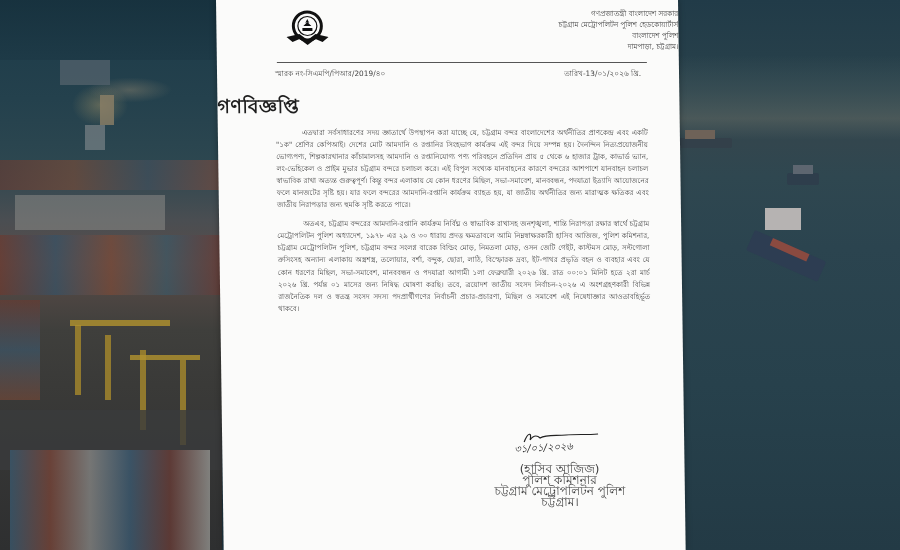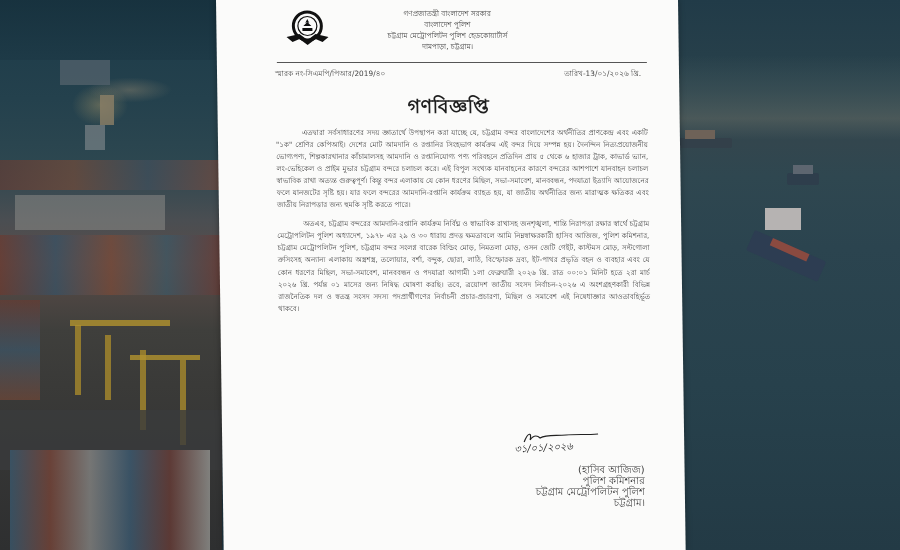--- a/index.html
+++ b/index.html
@@ -41,47 +41,47 @@
     transform-origin: top left;
     color: #3a3a3a;
     font-family: "DejaVu Sans", sans-serif;
   }
   .letterhead { position: relative; height: 58px; }
   .emblem {
     position: absolute; left: 68px; top: 9px; width: 46px; height: 42px;
   }
   .org-lines {
     position: absolute; left: 0; right: 0; top: 8px;
-    text-align: center; font-size: 7.2px; line-height: 11px; color: #454545;
+    text-align: right; font-size: 7.2px; line-height: 11px; color: #454545;
   }
   .rule { position: absolute; left: 60px; right: 32px; top: 62px; height: 1px; background: #555; }
   .memo-row {
     position: absolute; left: 58px; right: 38px; top: 68px;
     display: flex; justify-content: space-between;
     font-size: 7.4px; color: #444;
   }
   .title {
-    position: absolute; left: 0; right: 0; top: 92px; text-align: center;
+    position: absolute; left: 0; right: 0; top: 92px; text-align: left;
     font-size: 19px; font-weight: bold; color: #1e1e1e; letter-spacing: 0.5px;
   }
   .body-text {
     position: absolute; left: 58px; right: 32px; top: 127px;
     font-size: 7.1px; line-height: 12.05px; color: #3f3f3f;
     text-align: justify;
   }
   .body-text p { text-indent: 26px; margin-bottom: 7px; }
   .sig-block {
     position: absolute; left: 252px; top: 430px; width: 170px; text-align: center;
   }
   .signature { position: relative; height: 28px; }
   .sig-date {
     position: absolute; left: 40px; top: 10px; font-family: "DejaVu Serif", serif;
     font-style: italic; font-size: 10px; color: #222; transform: rotate(-3deg);
   }
-  .sig-lines { font-size: 10px; line-height: 11px; color: #3f3f3f; margin-top: 6px; text-align: right; }
+  .sig-lines { font-size: 12px; line-height: 11px; color: #3f3f3f; margin-top: 6px; }
 </style>
 </head>
 <body>
 
 <div class="bg-left">
   <div class="block" style="left:0;top:0;width:222px;height:60px;background:linear-gradient(180deg,#16303c,#1d3946);"></div>
   <div class="block" style="left:60px;top:60px;width:50px;height:25px;background:#51606a;"></div>
   <div class="block" style="left:100px;top:95px;width:14px;height:30px;background:#8c7f66;"></div>
   <div class="block" style="left:85px;top:125px;width:20px;height:25px;background:#6f7a80;"></div>
   <div class="block" style="left:0;top:160px;width:222px;height:30px;background:linear-gradient(90deg,#5c3e38,#6a4a3c,#3f4e5a,#6d4a40);"></div>
@@ -120,22 +120,22 @@
   <div class="letterhead">
     <svg class="emblem" viewBox="0 0 46 42">
       <circle cx="23" cy="17" r="14" fill="none" stroke="#111" stroke-width="3"></circle>
       <circle cx="23" cy="17" r="9.5" fill="none" stroke="#111" stroke-width="1.2"></circle>
       <path d="M23 10 l2 4 l-2 -1 l-2 1 z M19 17 l4 -4 l4 4 z" fill="#111"></path>
       <rect x="18" y="19" width="10" height="3" fill="#111"></rect>
       <path d="M2 28 L15 25 L23 31 L31 25 L44 28 L38 33 L31 30 L23 36 L15 30 L8 33 Z" fill="#111"></path>
     </svg>
     <div class="org-lines">
       <div>গণপ্রজাতন্ত্রী বাংলাদেশ সরকার</div>
+      <div>চট্টগ্রাম মেট্রোপলিটন পুলিশ হেডকোয়ার্টার্স</div>
       <div>বাংলাদেশ পুলিশ</div>
-      <div>চট্টগ্রাম মেট্রোপলিটন পুলিশ হেডকোয়ার্টার্স</div>
       <div>দামপাড়া, চট্টগ্রাম।</div>
     </div>
   </div>
 
   <div class="rule"></div>
 
   <div class="memo-row">
     <span>স্মারক নং-সিএমপি/পিআর/2019/৪০</span>
     <span>তারিখ-13/০১/২০২৬ খ্রি.</span>
   </div>

